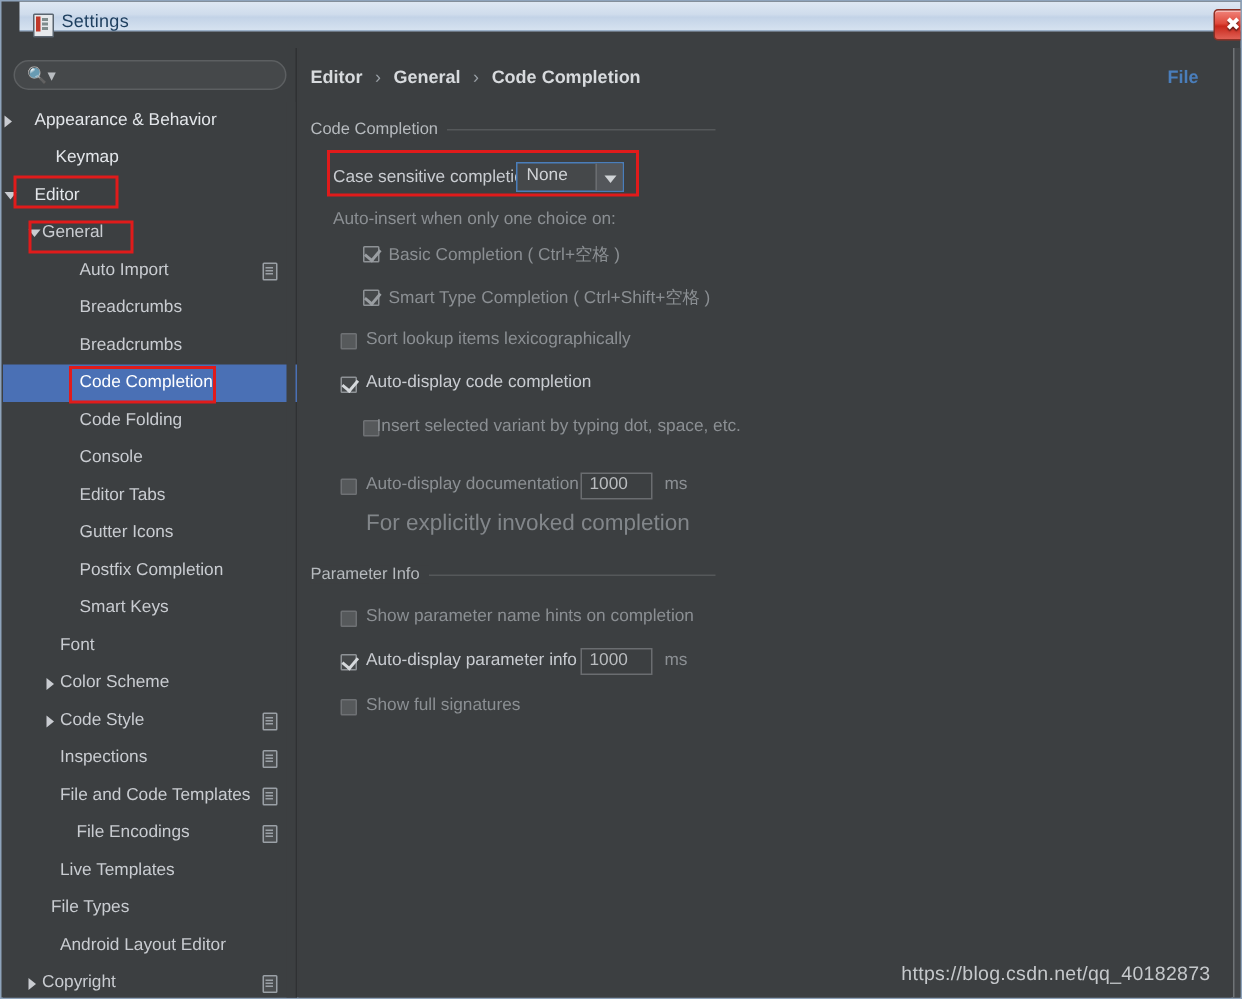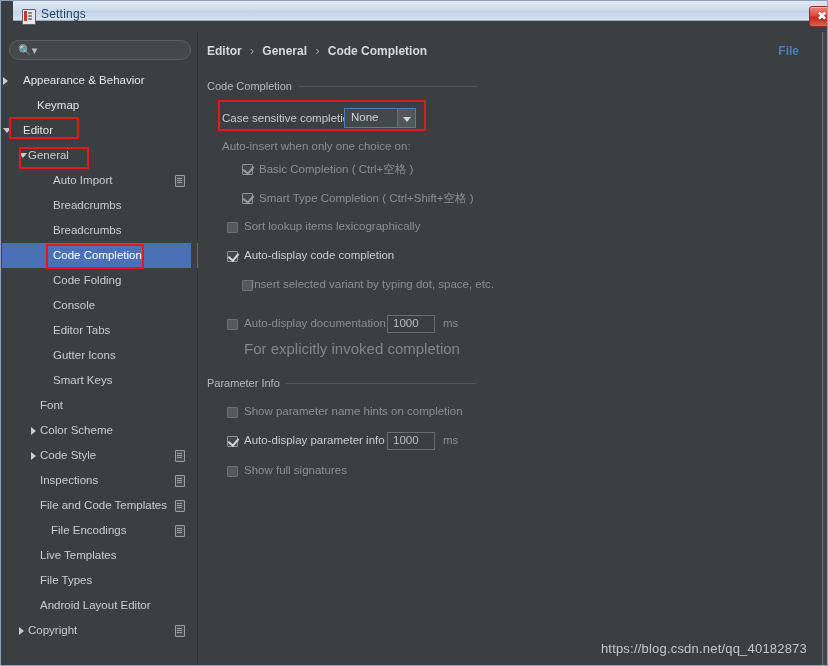--- a/index.html
+++ b/index.html
@@ -187,20 +187,23 @@
         <div class="row">
           <span class="lbl" style="left: 51px;">Console</span>
         </div>
         <div class="row">
           <span class="lbl" style="left: 51px;">Editor Tabs</span>
         </div>
         <div class="row">
           <span class="lbl" style="left: 51px;">Gutter Icons</span>
         </div>
         <div class="row">
+          <span class="lbl" style="left: 51px;">Postfix Completion</span>
+        </div>
+        <div class="row">
           <span class="lbl" style="left: 51px;">Smart Keys</span>
         </div>
         <div class="row">
           <span class="lbl" style="left: 38px;">Font</span>
         </div>
         <div class="row">
           <div class="arrow right" style="left: 29px;"></div>
           <span class="lbl" style="left: 38px;">Color Scheme</span>
         </div>
         <div class="row">
@@ -217,21 +220,21 @@
           <div class="doc-ic"></div>
         </div>
         <div class="row">
           <span class="lbl" style="left: 38px; margin-left: 11px;">File Encodings</span>
           <div class="doc-ic"></div>
         </div>
         <div class="row">
           <span class="lbl" style="left: 38px;">Live Templates</span>
         </div>
         <div class="row">
-          <span class="lbl" style="left: 38px; text-align: center;">File Types</span>
+          <span class="lbl" style="left: 32px; text-align: center;">File Types</span>
         </div>
         <div class="row">
           <span class="lbl" style="left: 38px;">Android Layout Editor</span>
         </div>
         <div class="row">
           <div class="arrow right" style="left: 17px;"></div>
           <span class="lbl" style="left: 26px;">Copyright</span>
           <div class="doc-ic"></div>
         </div>
       </div>

